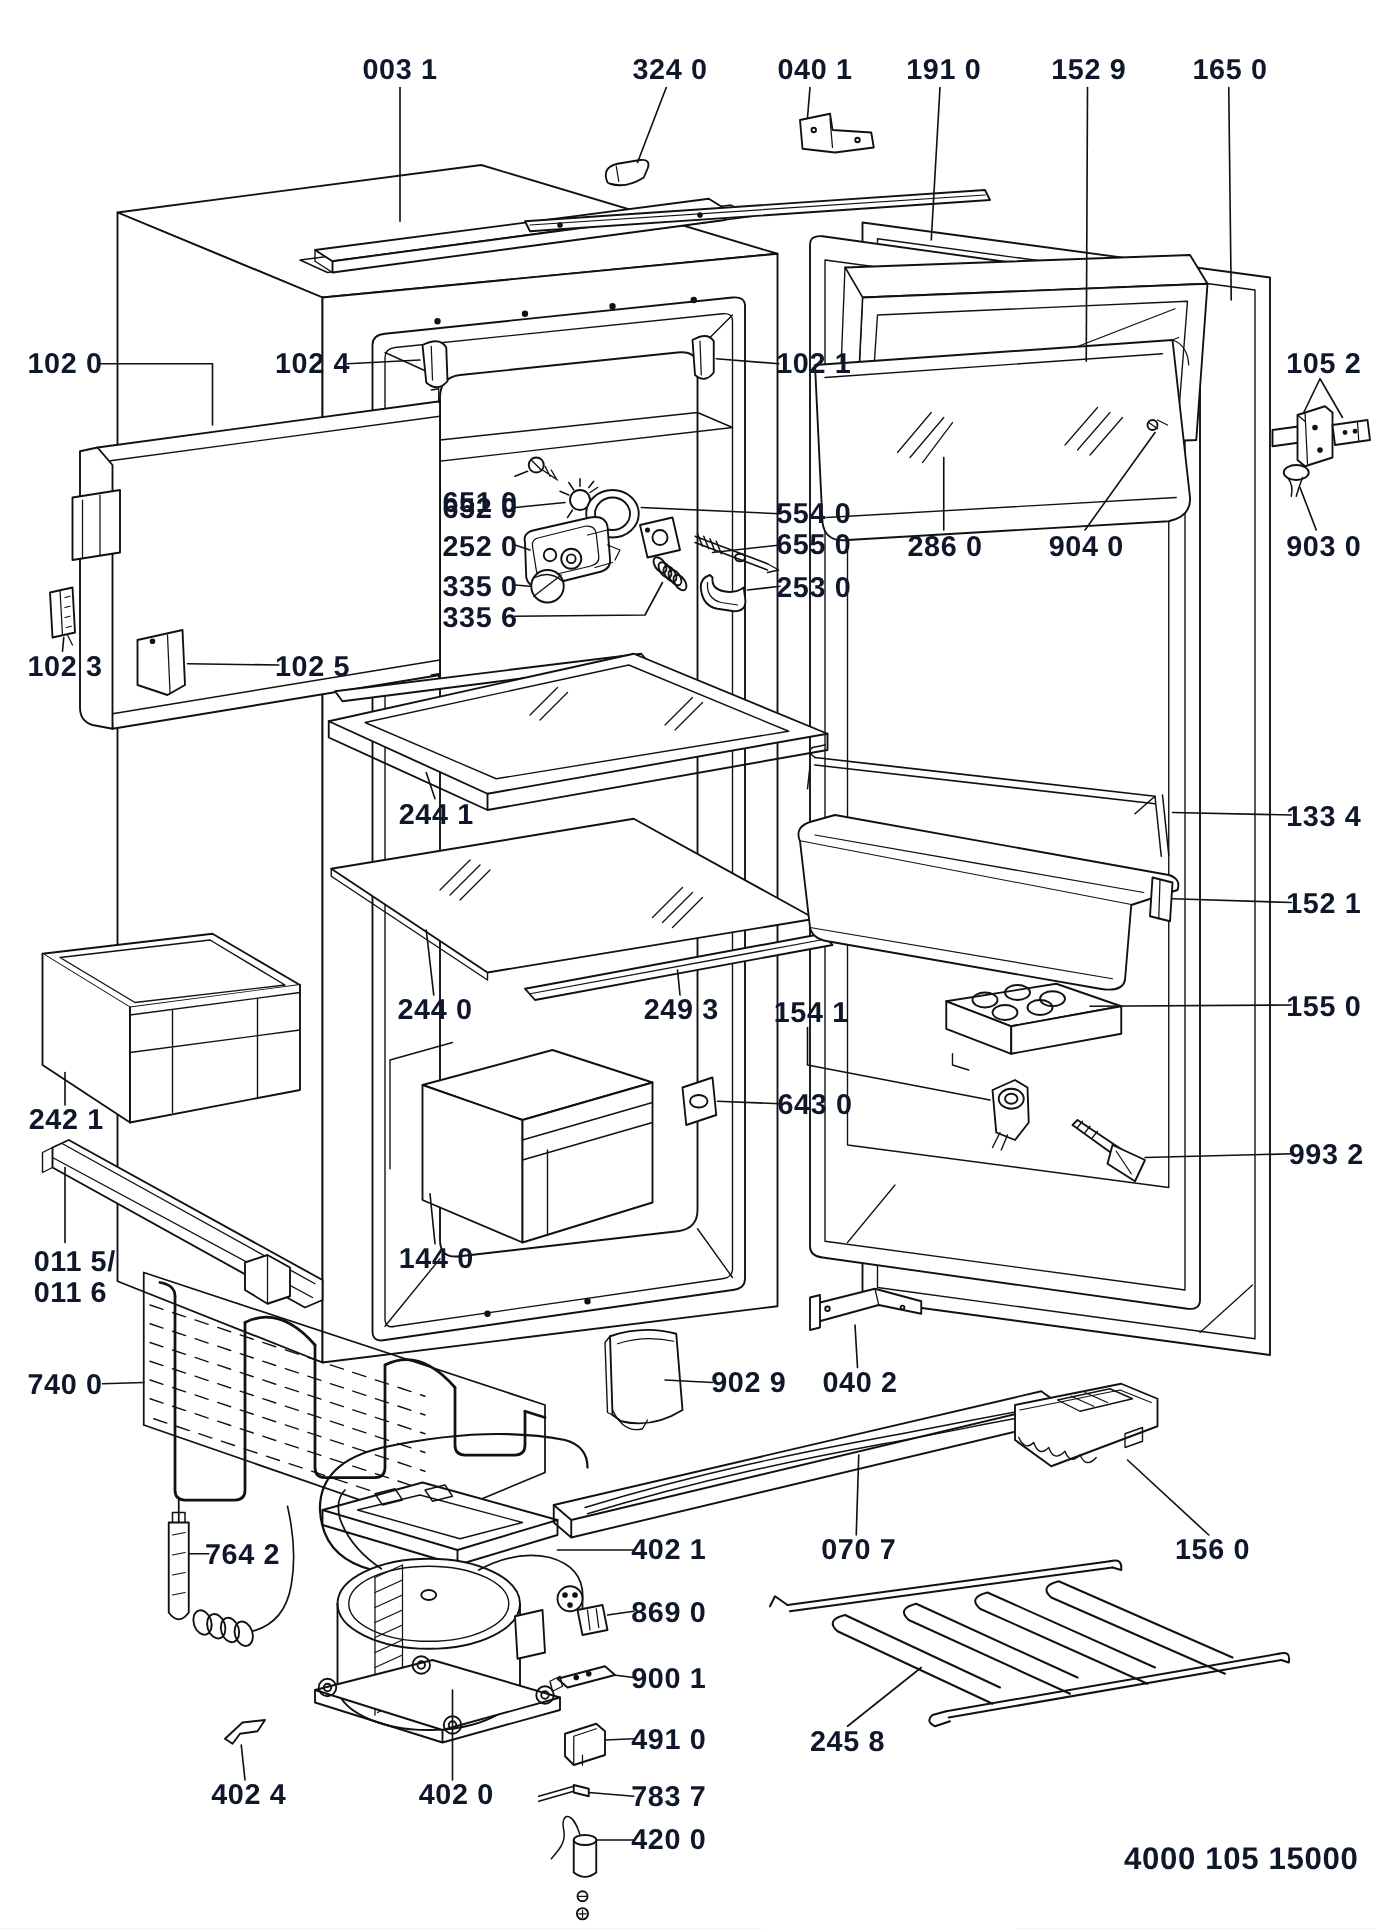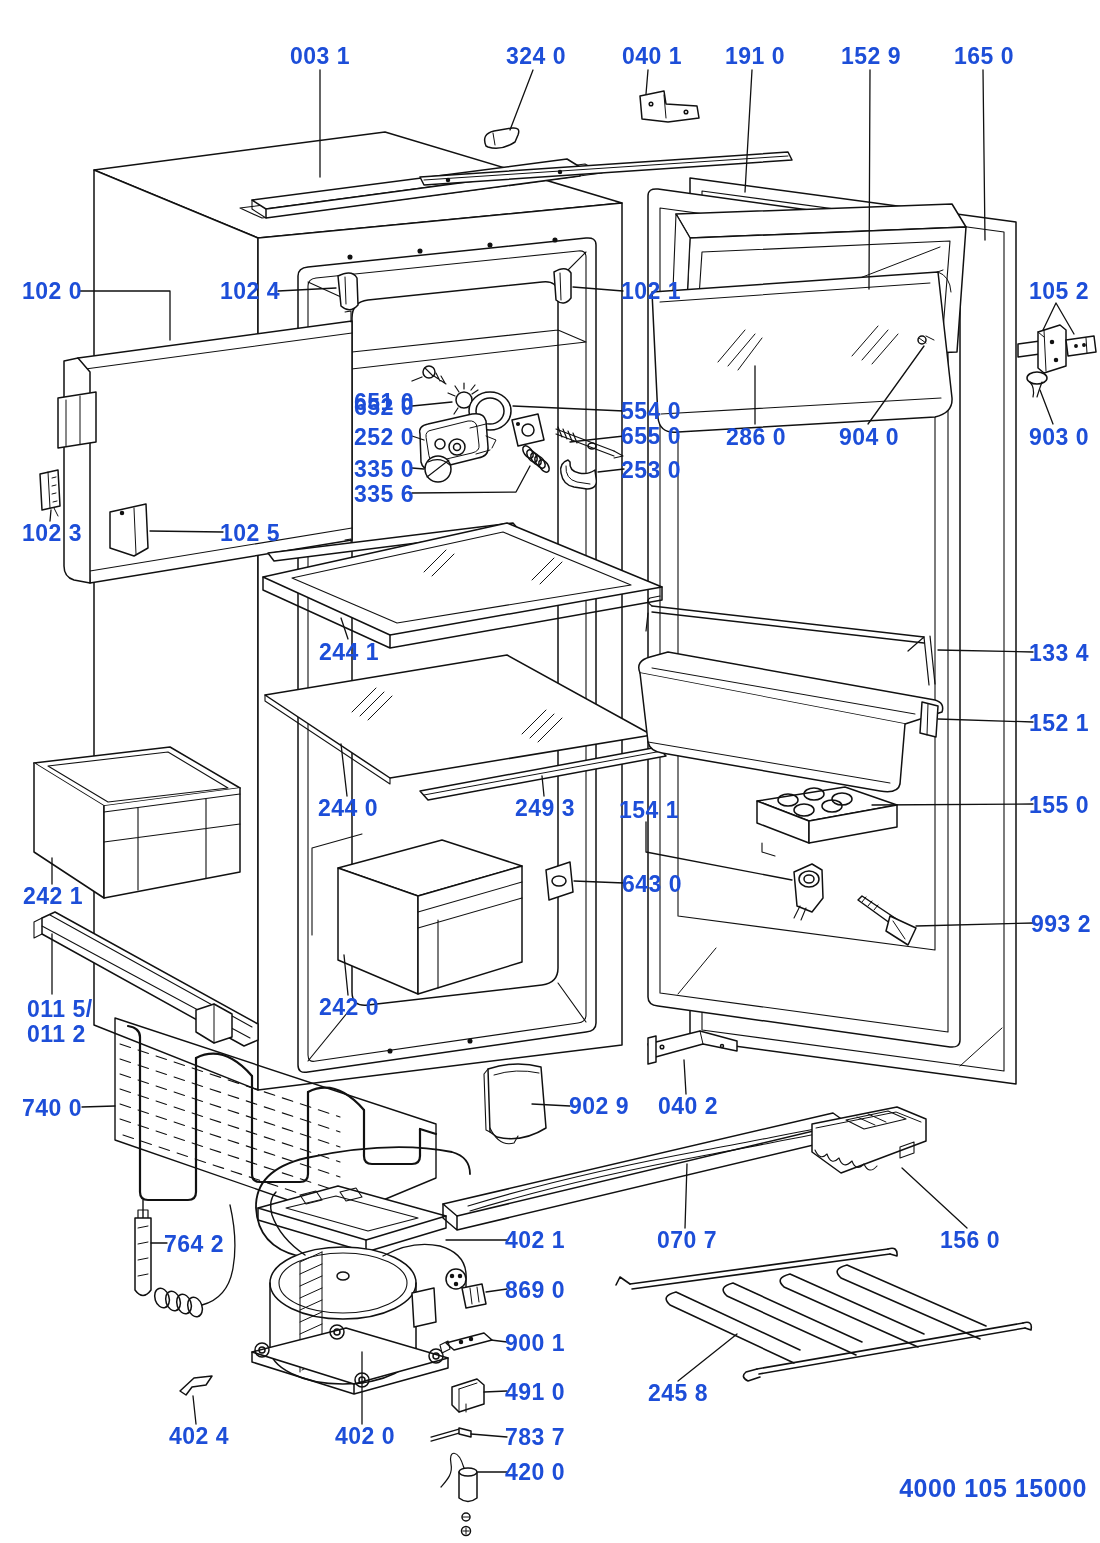--- a/index.html
+++ b/index.html
@@ -1,20 +1,20 @@
 <!DOCTYPE html>
 <html><head>
 <meta charset="utf-8">
 <style>
   html,body{margin:0;padding:0;background:#e8e8e8;}
   .stage{position:relative;width:1100px;height:1543px;background:#fff;overflow:hidden;
          font-family:"Liberation Sans",sans-serif;}
   svg{position:absolute;left:0;top:0;}
   .lbl{position:absolute;transform:translate(-50%,-50%);
-       font:700 23px/1 "Liberation Sans",sans-serif;color:#1d4ed8;
+       font:700 23px/1 "Liberation Sans",sans-serif;color:#0f172a;
        white-space:nowrap;letter-spacing:.5px;}
   .lbl-left{transform:translate(0,-50%);}
   .doc{font:700 25px/1 "Liberation Sans",sans-serif;}
 </style>
 </head>
 <body>
 
 <div class="stage">
 
 <svg width="1100" height="1543" viewBox="0 0 1100 1543" stroke="#111" fill="none" stroke-width="1.5" stroke-linejoin="round" stroke-linecap="round">
@@ -491,22 +491,22 @@
   <div class="lbl" style="left:1059px;top:653px">133 4</div>
   <div class="lbl" style="left:1059px;top:723px">152 1</div>
   <div class="lbl" style="left:348px;top:808px">244 0</div>
   <div class="lbl" style="left:545px;top:808px">249 3</div>
   <div class="lbl" style="left:649px;top:810px">154 1</div>
   <div class="lbl" style="left:1059px;top:805px">155 0</div>
   <div class="lbl" style="left:53px;top:896px">242 1</div>
   <div class="lbl" style="left:652px;top:884px">643 0</div>
   <div class="lbl" style="left:1061px;top:924px">993 2</div>
   <div class="lbl lbl-left" style="left:27px;top:1009px">011 5/</div>
-  <div class="lbl lbl-left" style="left:27px;top:1034px">011 2</div>
-  <div class="lbl" style="left:349px;top:1007px">242 0</div>
+  <div class="lbl lbl-left" style="left:27px;top:1034px">011 6</div>
+  <div class="lbl" style="left:349px;top:1007px">144 0</div>
   <div class="lbl" style="left:52px;top:1108px">740 0</div>
   <div class="lbl" style="left:599px;top:1106px">902 9</div>
   <div class="lbl" style="left:688px;top:1106px">040 2</div>
   <div class="lbl" style="left:194px;top:1244px">764 2</div>
   <div class="lbl" style="left:535px;top:1240px">402 1</div>
   <div class="lbl" style="left:687px;top:1240px">070 7</div>
   <div class="lbl" style="left:970px;top:1240px">156 0</div>
   <div class="lbl" style="left:535px;top:1290px">869 0</div>
   <div class="lbl" style="left:535px;top:1343px">900 1</div>
   <div class="lbl" style="left:535px;top:1392px">491 0</div>

